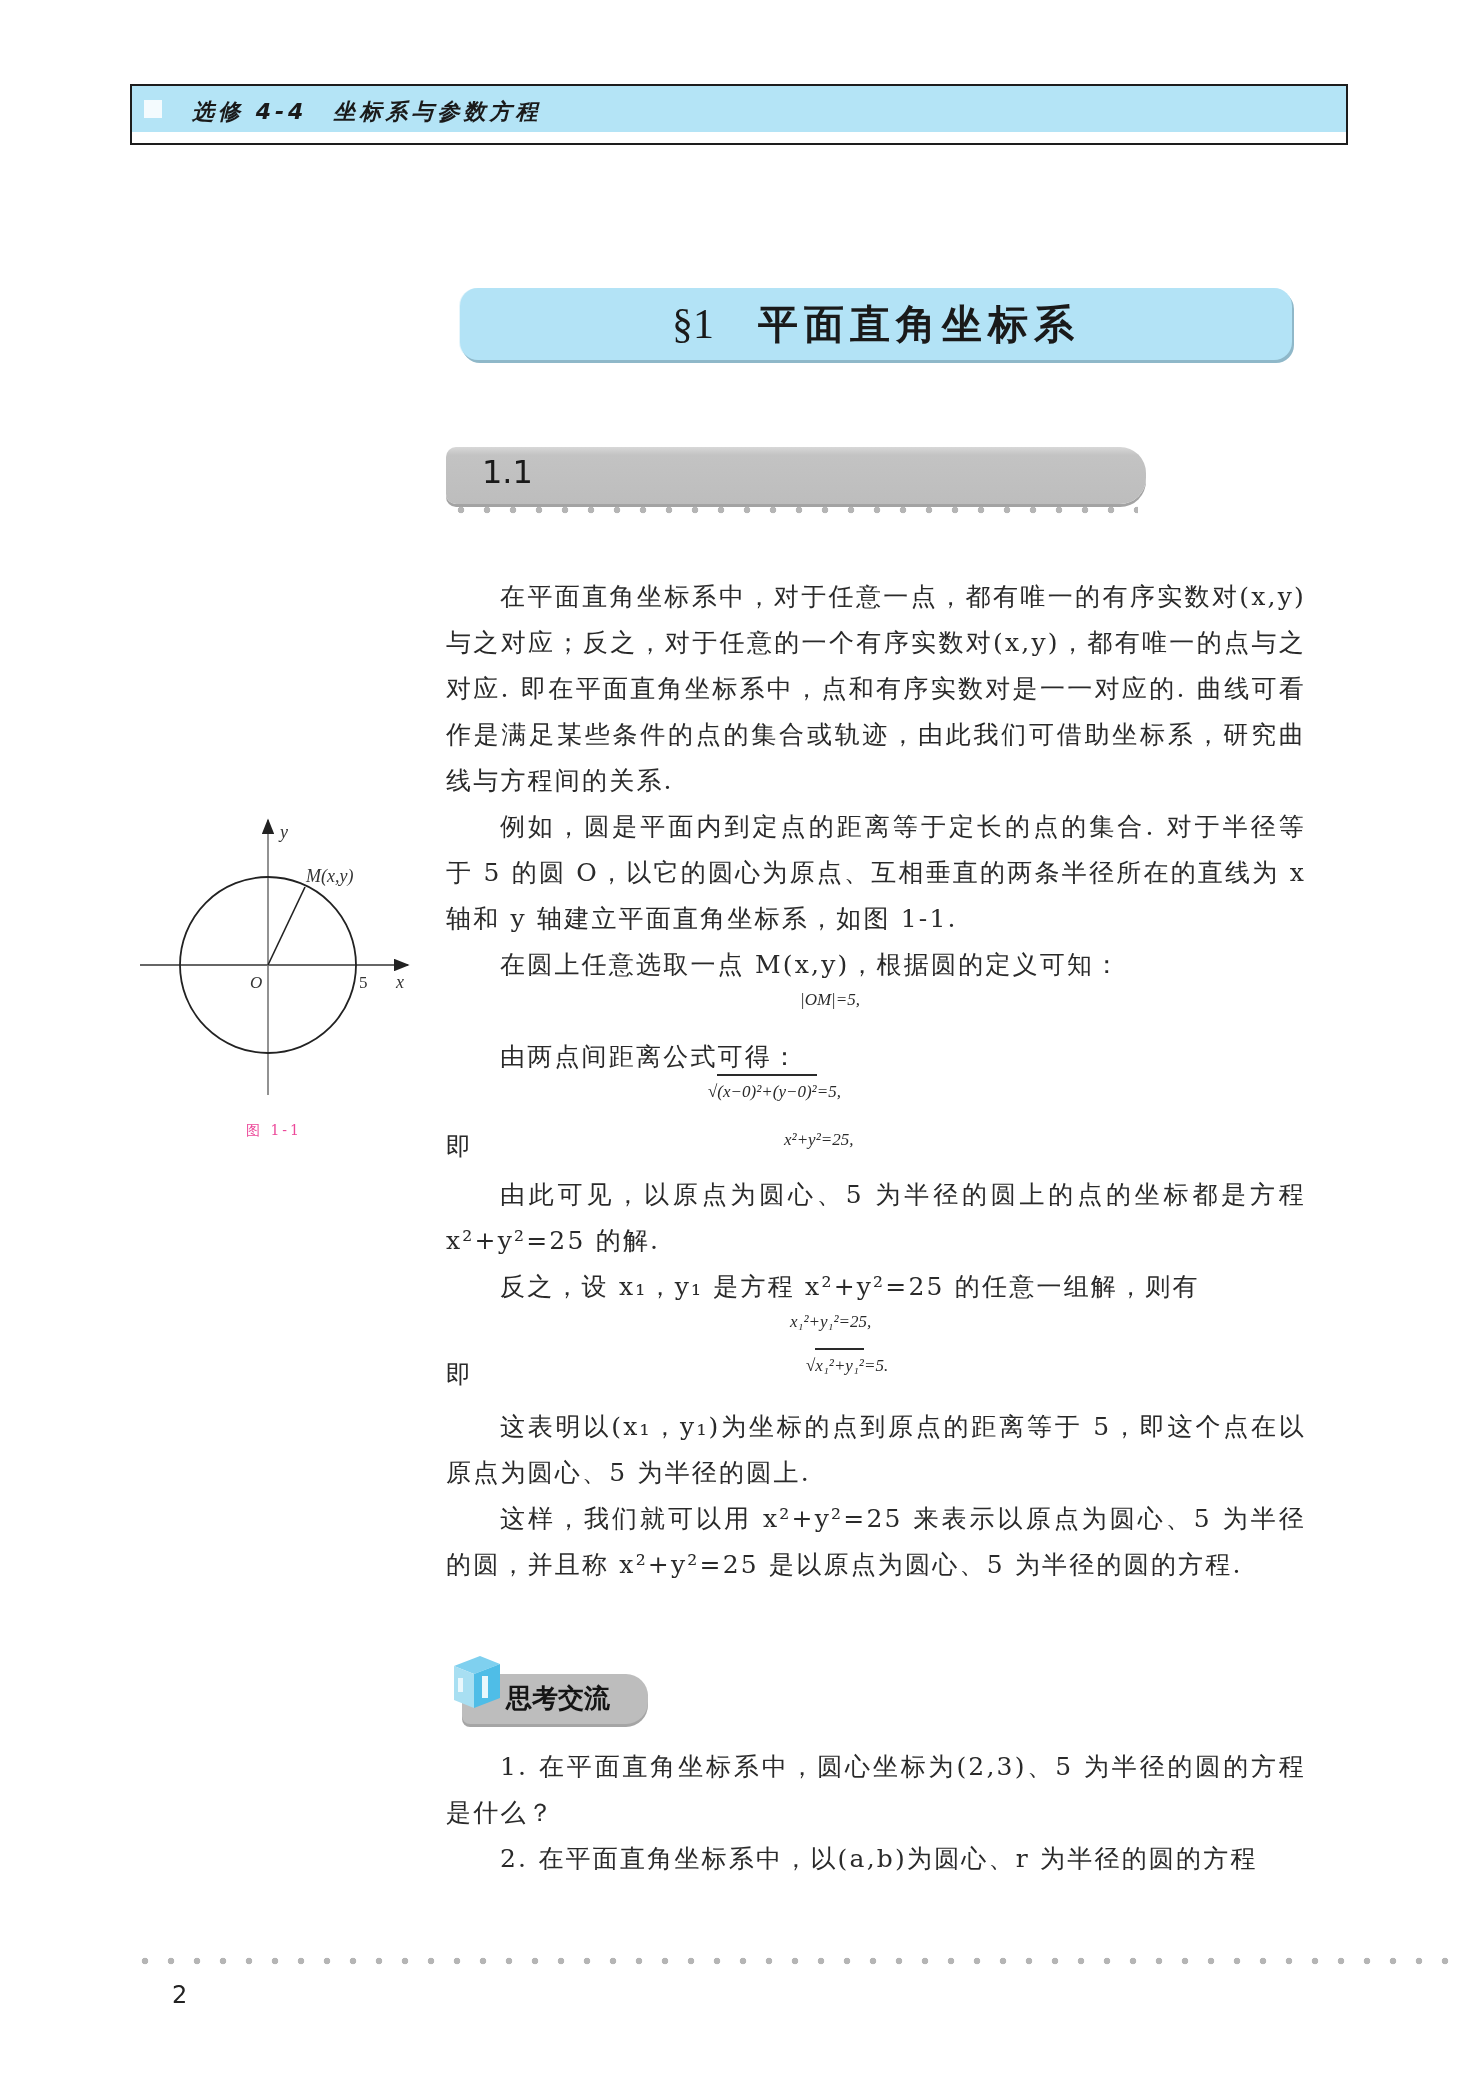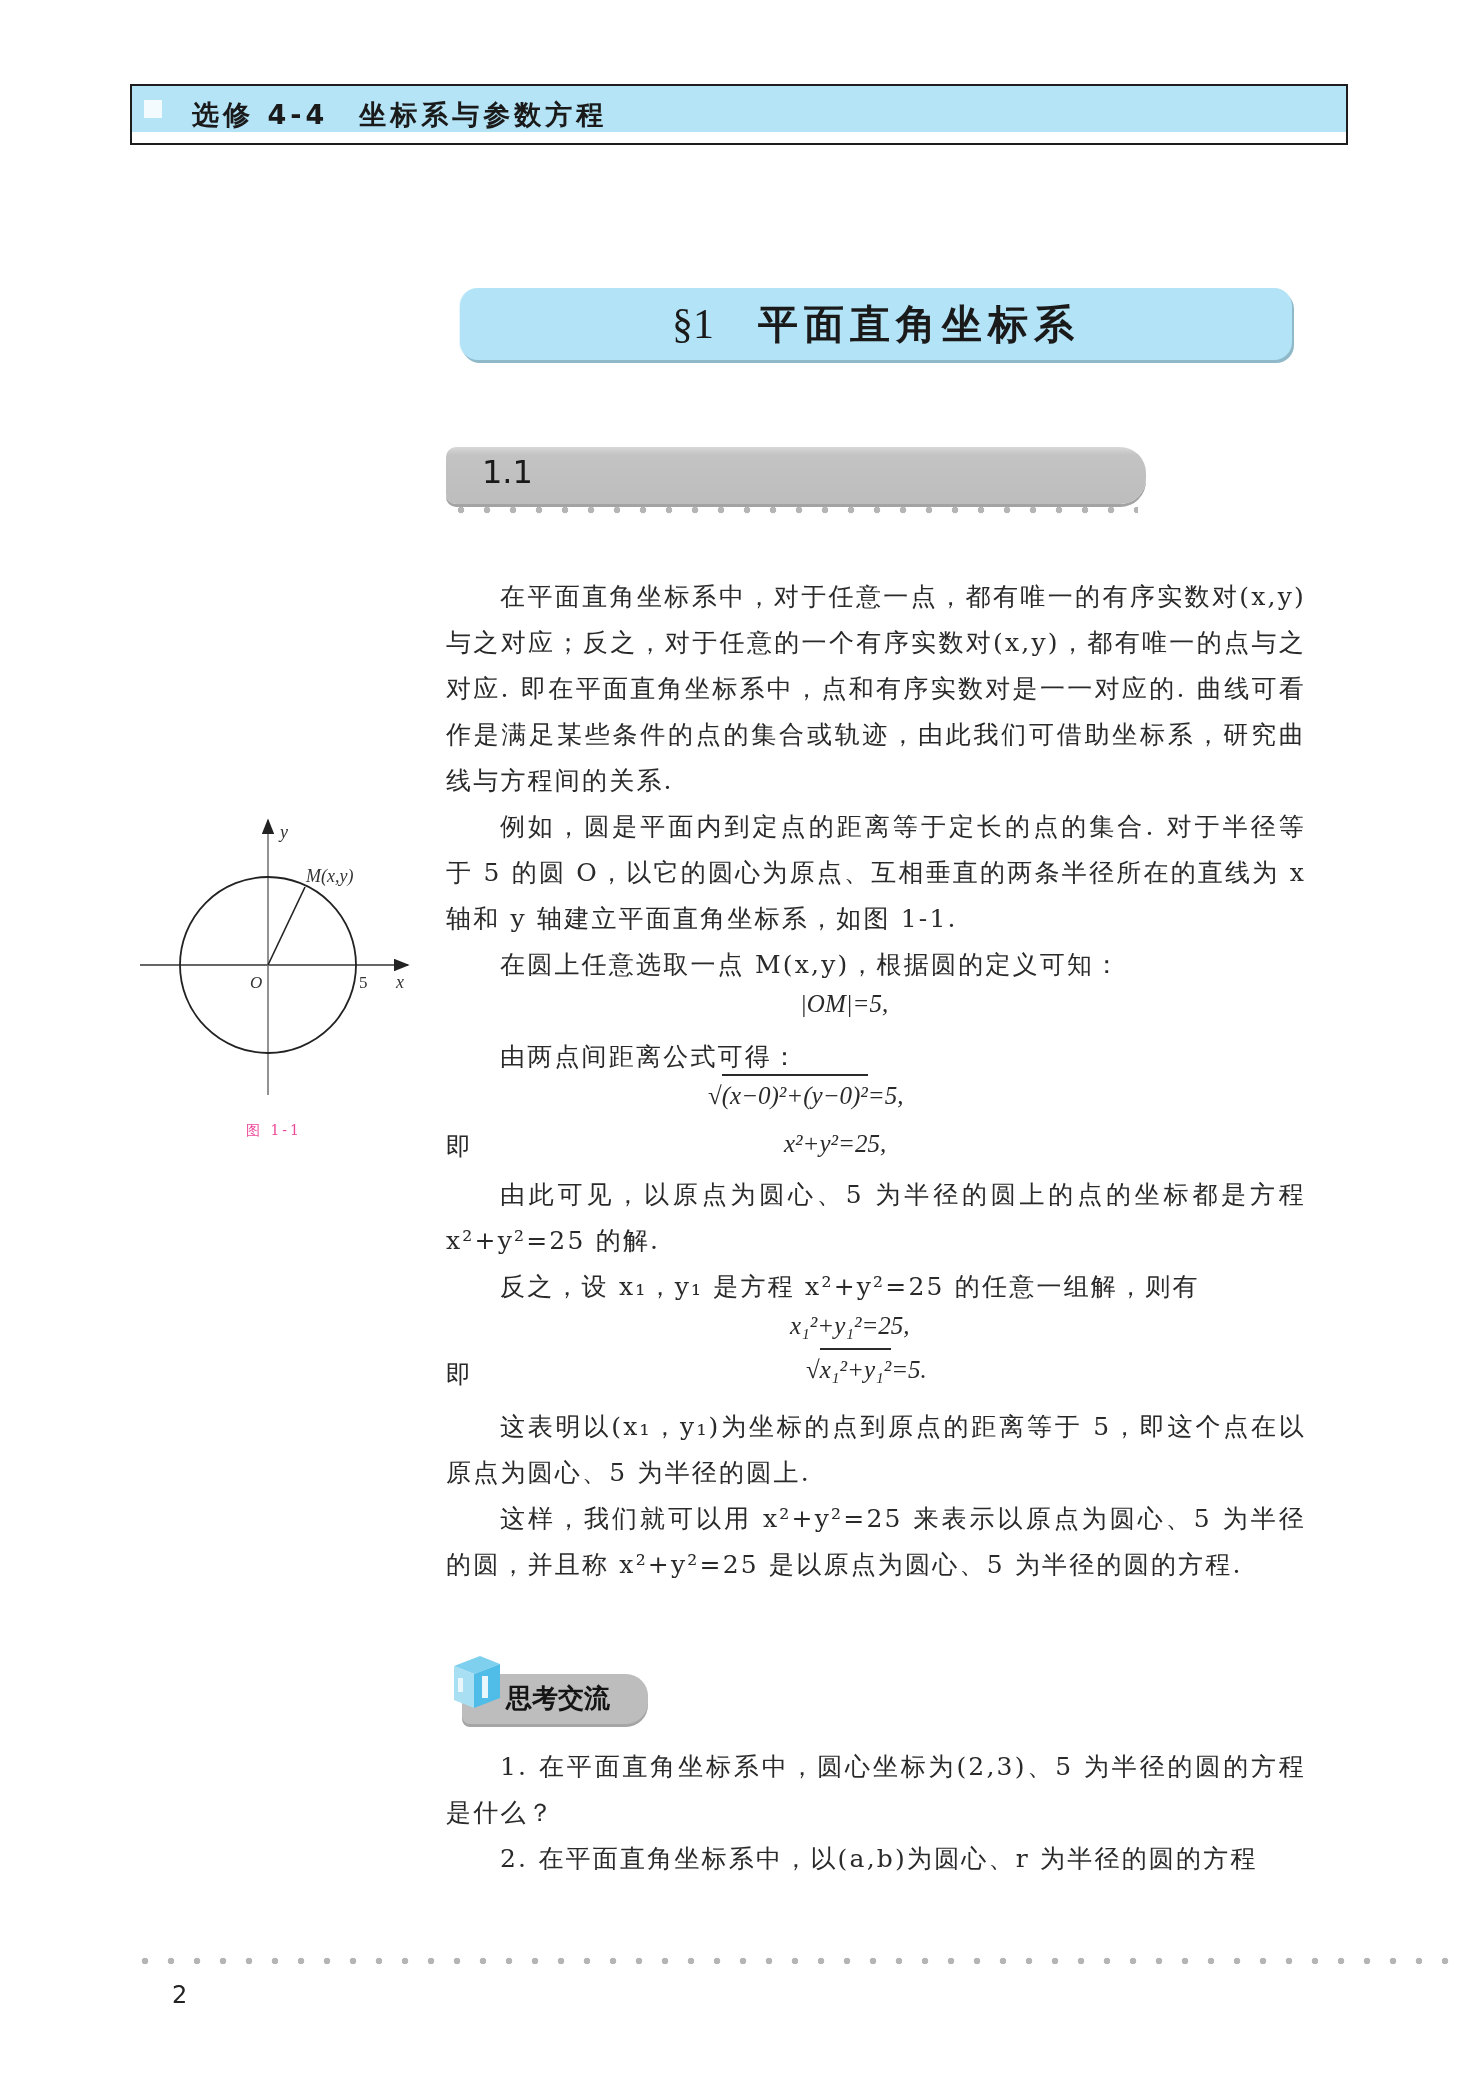--- a/index.html
+++ b/index.html
@@ -11,21 +11,21 @@
     position: absolute; left: 130px; top: 84px; width: 1218px; height: 61px;
     border: 2px solid #1d1d1d;
     background: linear-gradient(to bottom, #b4e4f6 0px, #b4e4f6 46px, #ffffff 46px);
   }
   .run-header .sq {
     position: absolute; left: 12px; top: 14px; width: 18px; height: 18px; background: #f4fbfe;
   }
   .run-header .txt {
     position: absolute; left: 60px; top: 11px;
     font-family: "DejaVu Sans", "Liberation Sans", sans-serif; font-weight: bold;
-    font-size: 27px; letter-spacing: 4px; color: #1a1a1a;
+    font-size: 22px; letter-spacing: 4px; color: #1a1a1a; font-style: italic;
   }
 
   
   .section-title {
     position: absolute; left: 460px; top: 288px; width: 832px; height: 72px;
     background: #b3e3f6; border-radius: 18px;
     box-shadow: 2px 3px 0 #8fb8c9, -1px 0 0 #e6f5fb;
     display: flex; align-items: center; justify-content: center;
   }
   .section-title .num { font-family: "Liberation Serif", serif; font-size: 42px; color: #1a1a1a; margin-right: 44px; }
@@ -48,21 +48,21 @@
 
   
   .para {
     position: absolute; left: 446px; width: 860px;
     font-size: 25px; line-height: 46px; letter-spacing: 2.2px; color: #2a2a2a;
     text-align: justify;
   }
   .indent { text-indent: 54px; }
   .formula {
     position: absolute; font-family: "Liberation Serif", serif; font-style: italic;
-    font-size: 25px; color: #2a2a2a; white-space: nowrap;
+    font-size: 17px; color: #2a2a2a; white-space: nowrap;
   }
   .formula .up { font-style: normal; }
   .ji { position: absolute; left: 446px; font-size: 25px; color: #2a2a2a; }
   .sqrt-bar { border-top: 2px solid #2a2a2a; padding-top: 6px; }
 
   
   .figure { position: absolute; left: 130px; top: 810px; width: 290px; height: 340px; }
   .fig-caption { position: absolute; left: 246px; top: 1122px; font-size: 14px; color: #ec4899; letter-spacing: 3px; }
 
   

